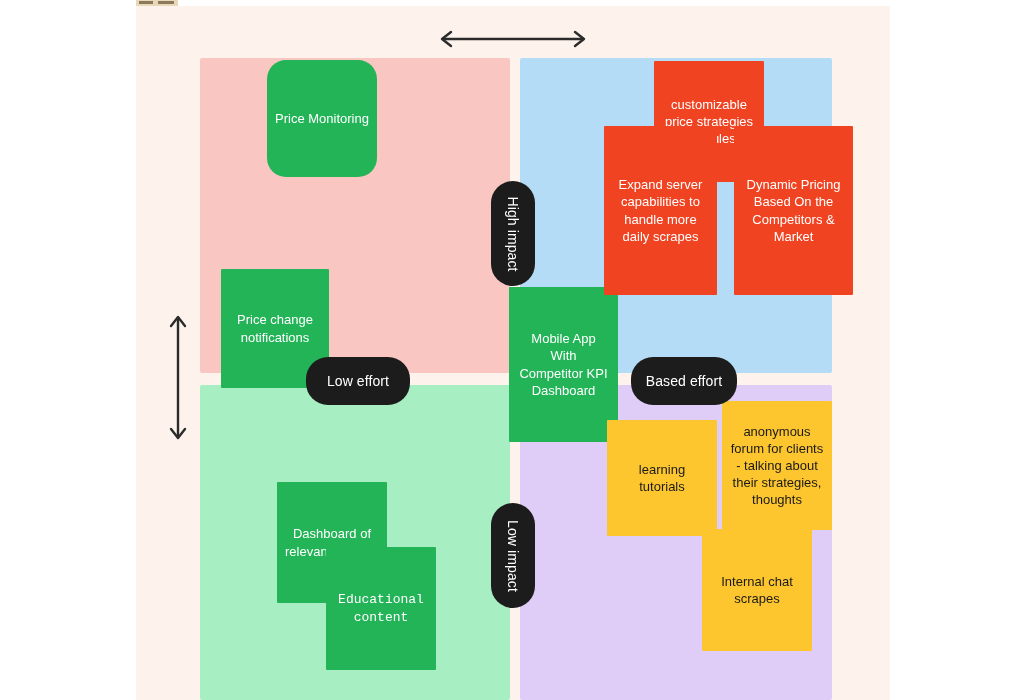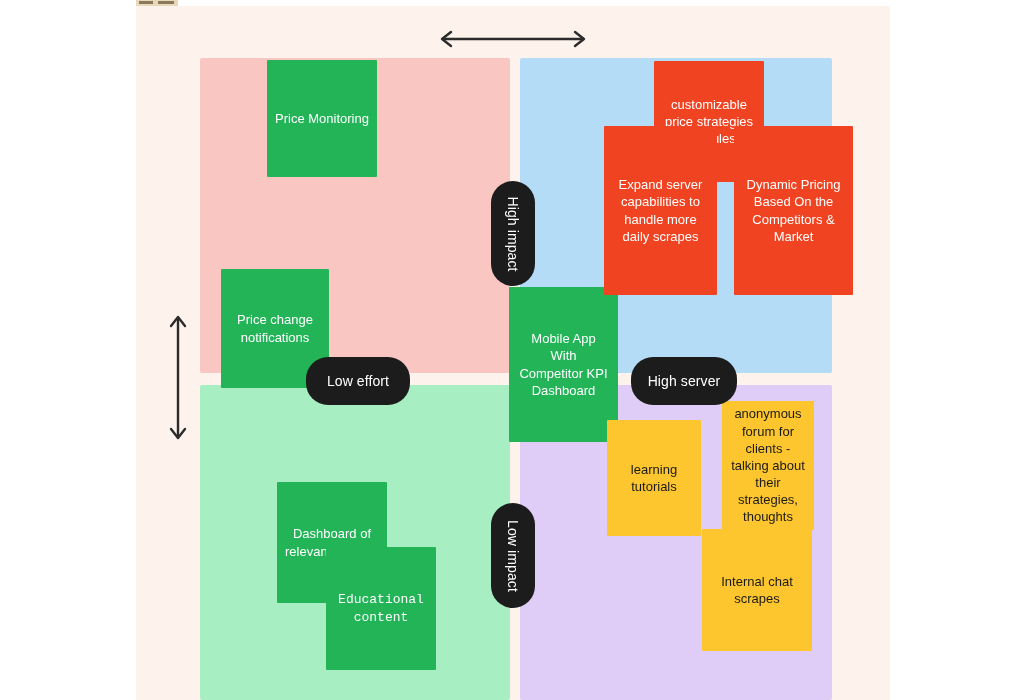--- a/index.html
+++ b/index.html
@@ -71,38 +71,38 @@
     padding: 6px 8px;
     line-height: 1.32;
     font-size: 13px;
     border-radius: 1px;
   }
   .note.green  { background: #22b457; color: #ffffff; }
   .note.red    { background: #f04322; color: #ffffff; }
   .note.yellow { background: #fdc62e; color: #1a1a1a; }
 
   
-  .n-price-monitoring      { left: 131px; top: 54px;  width: 110px; height: 117px; }
+  .n-price-monitoring      { left: 131px; top: 54px;  width: 110px; height: 117px; border-radius: 19px; }
   .n-price-change          { left: 85px;  top: 263px; width: 108px; height: 119px; }
 
   
   .n-mobile-app            { left: 325px; top: 281px; width: 109px; height: 155px; margin-left: 48px; }
 
   
   .n-customizable          { left: 518px; top: 55px;  width: 110px; height: 121px; }
   .n-expand-server         { left: 468px; top: 120px; width: 113px; height: 169px; }
   .n-dynamic-pricing       { left: 598px; top: 120px; width: 119px; height: 169px; }
 
   
   .n-dashboard-widgets     { left: 141px; top: 444px; width: 110px; height: 121px; margin-top: 32px; }
   .n-educational           { left: 190px; top: 541px; width: 110px; height: 123px; font-family: Liberation Mono, monospace; }
 
   
-  .n-learning-tutorials    { left: 471px; top: 414px; width: 94px; height: 116px; }
-  .n-anonymous-forum       { left: 586px; top: 395px; width: 92px; height: 129px; }
+  .n-learning-tutorials    { left: 471px; top: 414px; width: 110px; height: 116px; }
+  .n-anonymous-forum       { left: 586px; top: 395px; width: 110px; height: 129px; }
   .n-internal-chat         { left: 566px; top: 523px; width: 110px; height: 122px; }
 
   
   .pill {
     position: absolute;
     background: #1c1c1c;
     color: #ffffff;
     border-radius: 22px;
     display: flex;
     align-items: center;
@@ -187,16 +187,16 @@
     <div class="note yellow n-anonymous-forum">anonymous forum for clients - talking about their strategies, thoughts</div>
     <div class="note yellow n-internal-chat">Internal chat scrapes</div>
 
     <div class="pill pill-vertical p-high-impact">
       <span>High impact</span>
     </div>
     <div class="pill pill-vertical p-low-impact">
       <span>Low impact</span>
     </div>
     <div class="pill pill-horizontal p-low-effort">Low effort</div>
-    <div class="pill pill-horizontal p-high-effort">High server</div>
+    <div class="pill pill-horizontal p-high-effort">Based effort</div>
 
   </div>
 </div>
 
 </body></html>

